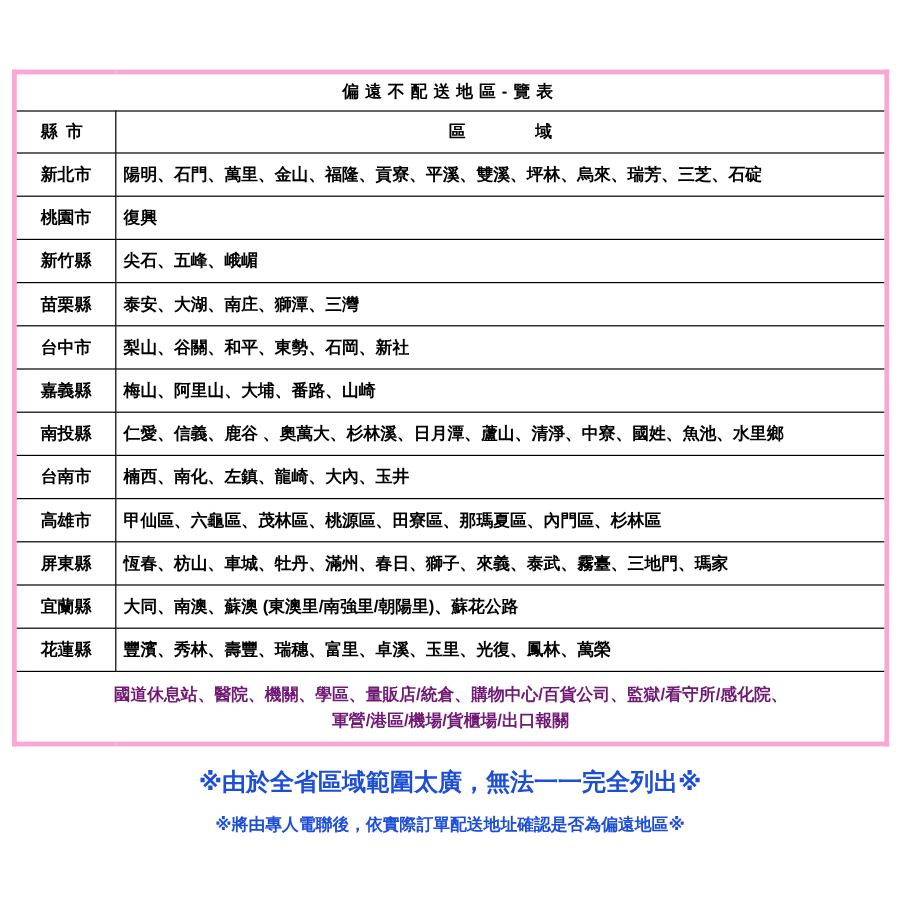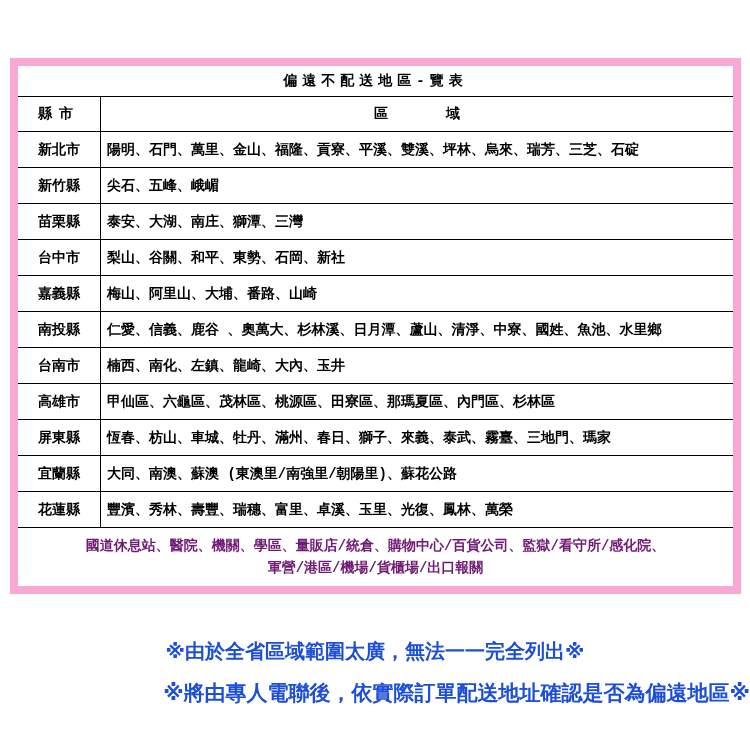--- a/index.html
+++ b/index.html
@@ -13,22 +13,22 @@
     height: 750px;
     background: #FFFFFF;
     overflow: hidden;
   }
   table.nodelivery {
     position: absolute;
     left: 10px;
     top: 58px;
     width: 731px;
     border-collapse: collapse;
-    border: 8px solid #f9a8d4;
-    font-family: Liberation Mono, monospace;
+    border: 4px solid #f9a8d4;
+    font-family: Liberation Sans, sans-serif;
     color: #000000;
   }
   table.nodelivery th,
   table.nodelivery td {
     border: 1px solid #000000;
     font-weight: bold;
     font-size: 14px;
   }
   th.title-cell {
     height: 28px;
@@ -78,22 +78,21 @@
     color: #1d4ed8;
     font-family: "Liberation Sans", "DejaVu Sans", sans-serif;
     font-weight: bold;
   }
   .footer-note.n1 {
     top: 638px;
     font-size: 20px;
   }
   .footer-note.n2 {
     top: 679px;
-    font-size: 21px;
-    text-align: right;
+    font-size: 14px;
   }
 </style>
 </head>
 <body>
 
 <div class="page">
 
   <table class="nodelivery">
     <thead>
       <tr>
@@ -103,20 +102,24 @@
         <th class="county-header">縣市</th>
         <th class="region-header">
           <span class="spread">區域</span>
         </th>
       </tr>
     </thead>
     <tbody>
       <tr>
         <td class="county-cell">新北市</td>
         <td class="regions-cell">陽明、石門、萬里、金山、福隆、貢寮、平溪、雙溪、坪林、烏來、瑞芳、三芝、石碇</td>
+      </tr>
+      <tr>
+        <td class="county-cell">桃園市</td>
+        <td class="regions-cell">復興</td>
       </tr>
       <tr>
         <td class="county-cell">新竹縣</td>
         <td class="regions-cell">尖石、五峰、峨嵋</td>
       </tr>
       <tr>
         <td class="county-cell">苗栗縣</td>
         <td class="regions-cell">泰安、大湖、南庄、獅潭、三灣</td>
       </tr>
       <tr>

